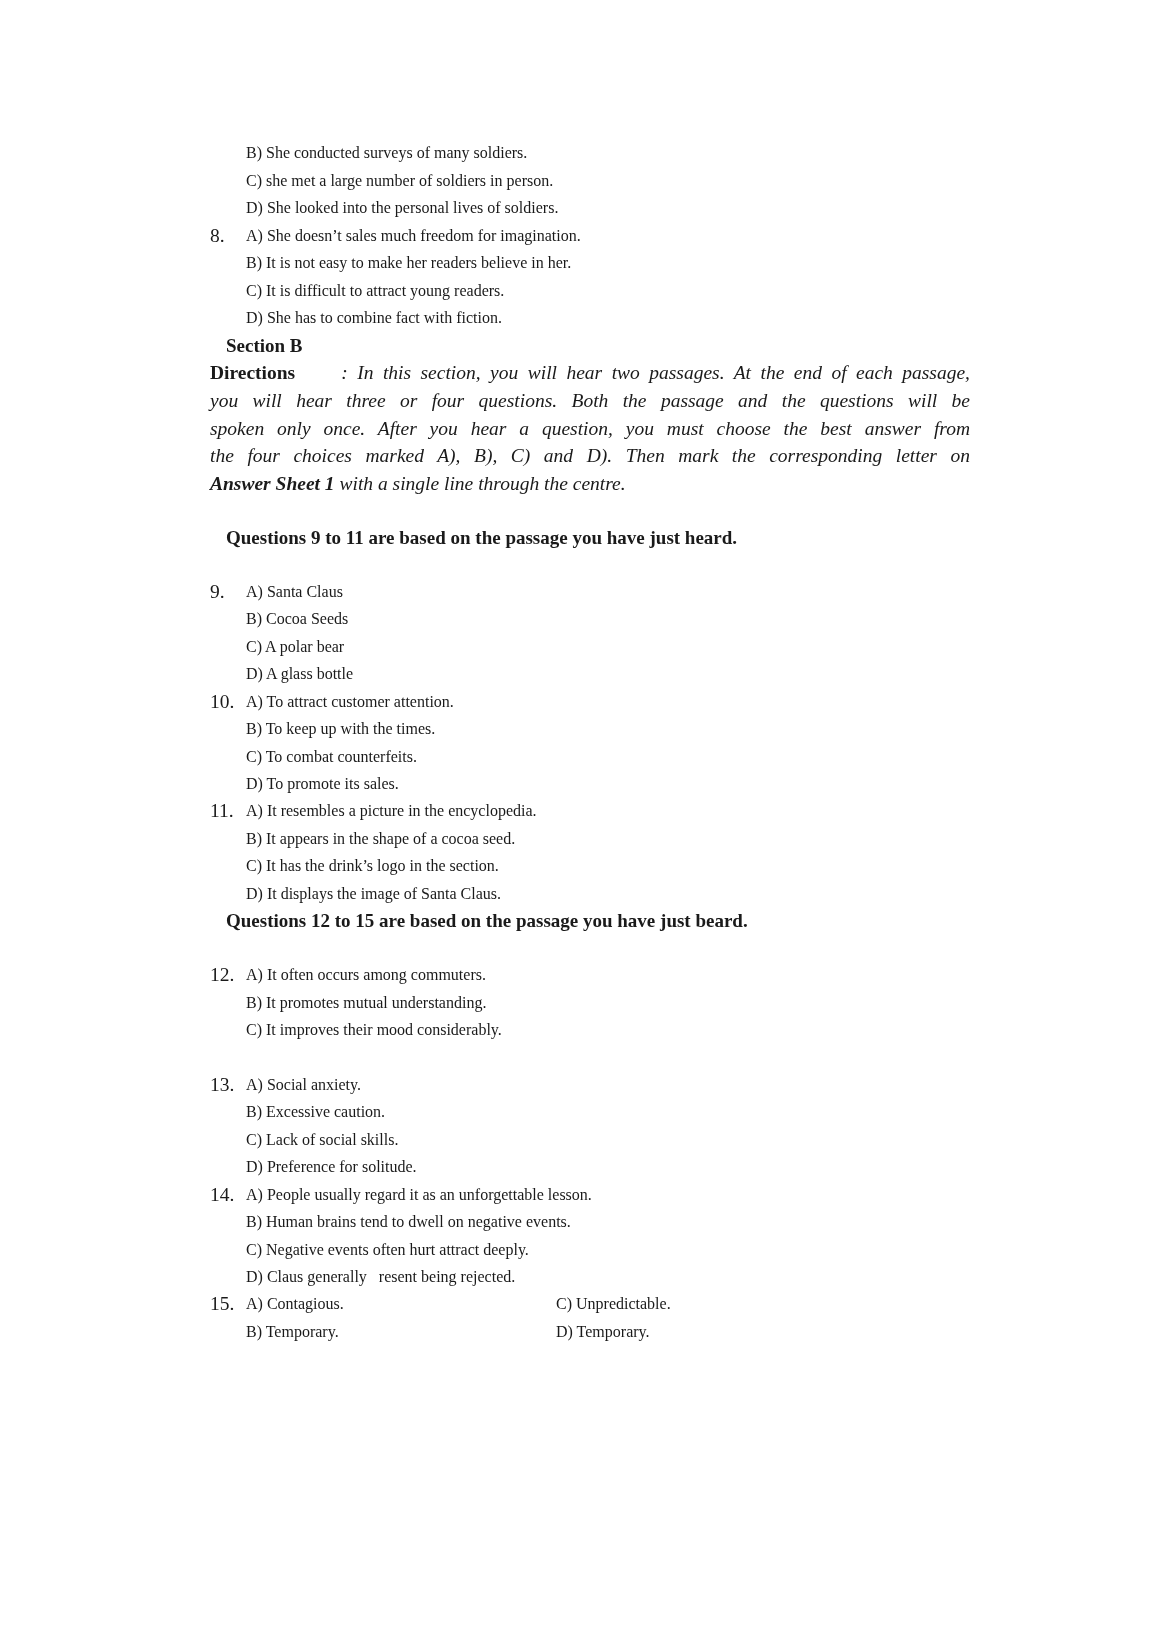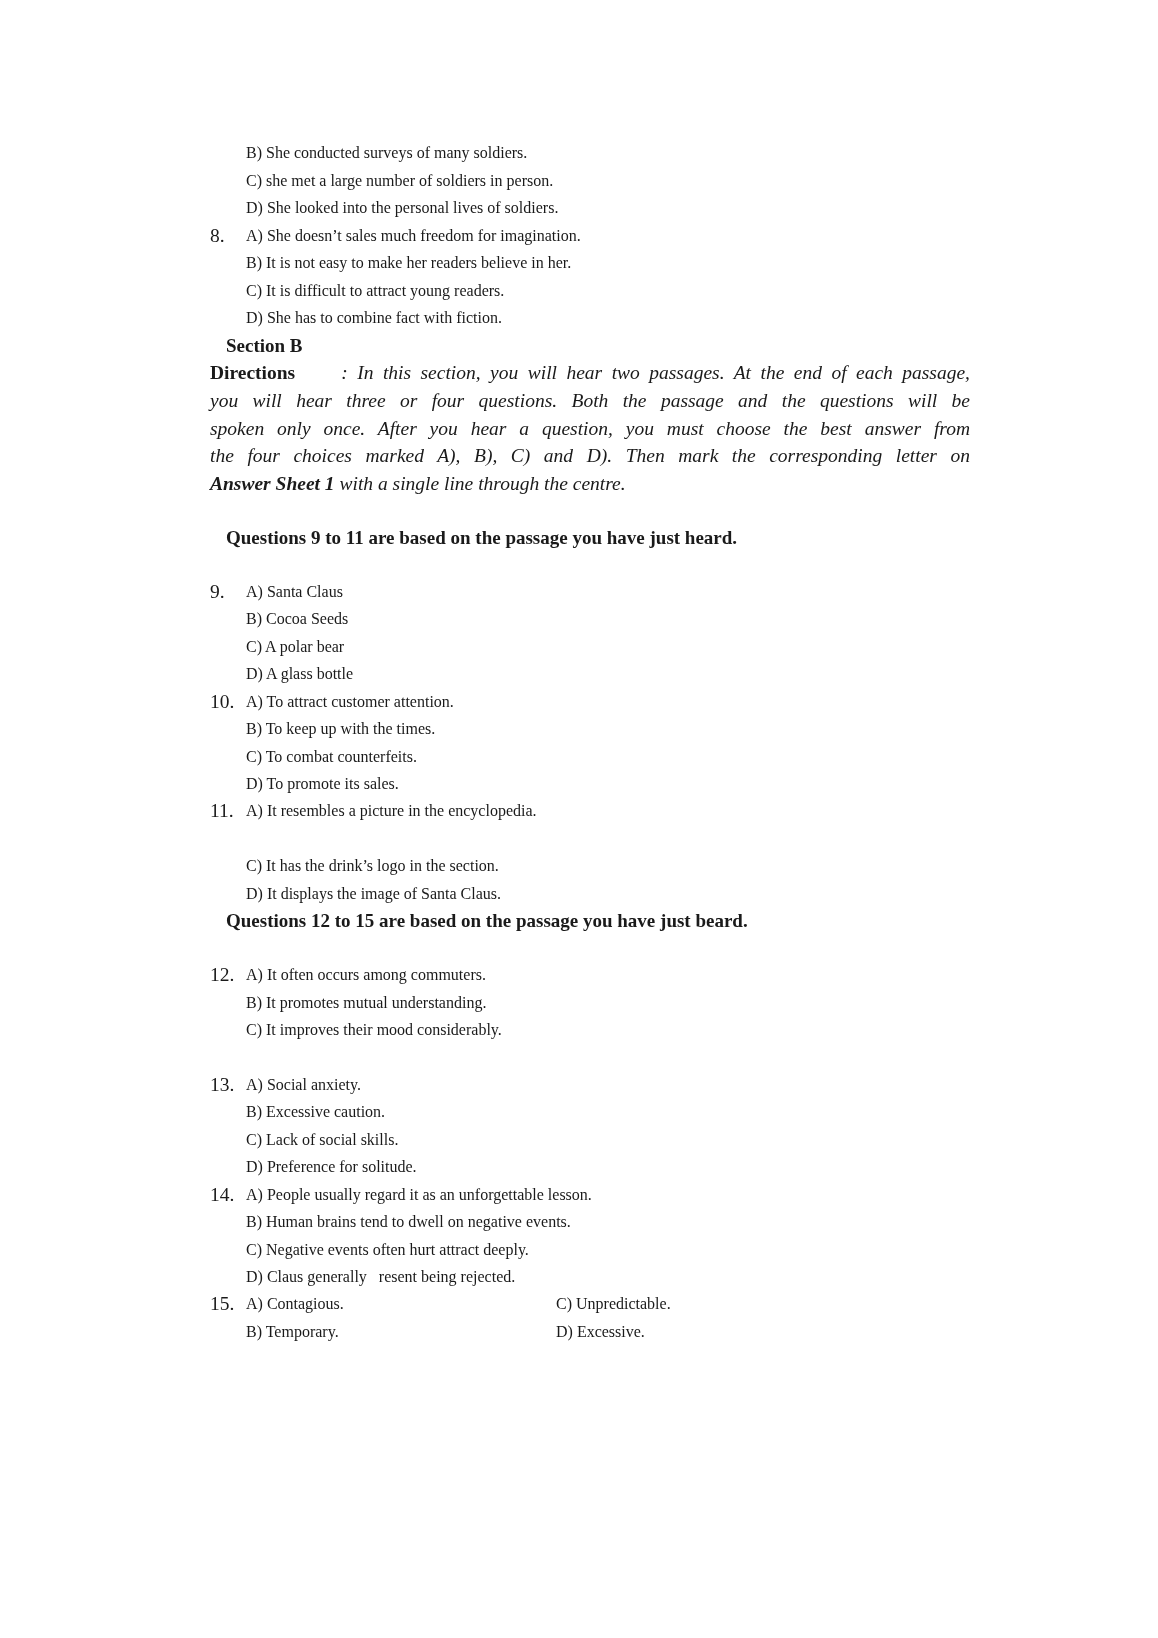--- a/index.html
+++ b/index.html
@@ -48,20 +48,21 @@
   <div class="line opt" style="top:660px">D) A glass bottle</div>
 
   <div class="num" style="top:688px">10.</div>
   <div class="line opt" style="top:688px">A) To attract customer attention.</div>
   <div class="line opt" style="top:715px">B) To keep up with the times.</div>
   <div class="line opt" style="top:743px">C) To combat counterfeits.</div>
   <div class="line opt" style="top:770px">D) To promote its sales.</div>
 
   <div class="num" style="top:797px">11.</div>
   <div class="line opt" style="top:797px">A) It resembles a picture in the encyclopedia.</div>
+  <div class="line opt" style="top:825px">B) It appears in the shape of a cocoa seed.</div>
   <div class="line opt" style="top:852px">C) It has the drink’s logo in the section.</div>
   <div class="line opt" style="top:880px">D) It displays the image of Santa Claus.</div>
 
   <div class="line heading" style="top:907px">Questions 12 to 15 are based on the passage you have just beard.</div>
 
   <div class="num" style="top:961px">12.</div>
   <div class="line opt" style="top:961px">A) It often occurs among commuters.</div>
   <div class="line opt" style="top:1016px">C) It improves their mood considerably.</div>
   <div class="line opt" style="top:989px">B) It promotes mutual understanding.</div>
 
@@ -74,15 +75,15 @@
   <div class="num" style="top:1181px">14.</div>
   <div class="line opt" style="top:1181px">A) People usually regard it as an unforgettable lesson.</div>
   <div class="line opt" style="top:1208px">B) Human brains tend to dwell on negative events.</div>
   <div class="line opt" style="top:1236px">C) Negative events often hurt attract deeply.</div>
   <div class="line opt" style="top:1263px">D) Claus generally   resent being rejected.</div>
 
   <div class="num" style="top:1290px">15.</div>
   <div class="line opt" style="top:1290px">A) Contagious.</div>
   <div class="line opt" style="top:1318px">B) Temporary.</div>
   <div class="line" style="top:1290px; left:556px">C) Unpredictable.</div>
-  <div class="line" style="top:1318px; left:556px">D) Excessive.</div>
+  <div class="line" style="top:1318px; left:556px">D) Temporary.</div>
 
 </div>
 
 </body></html>

